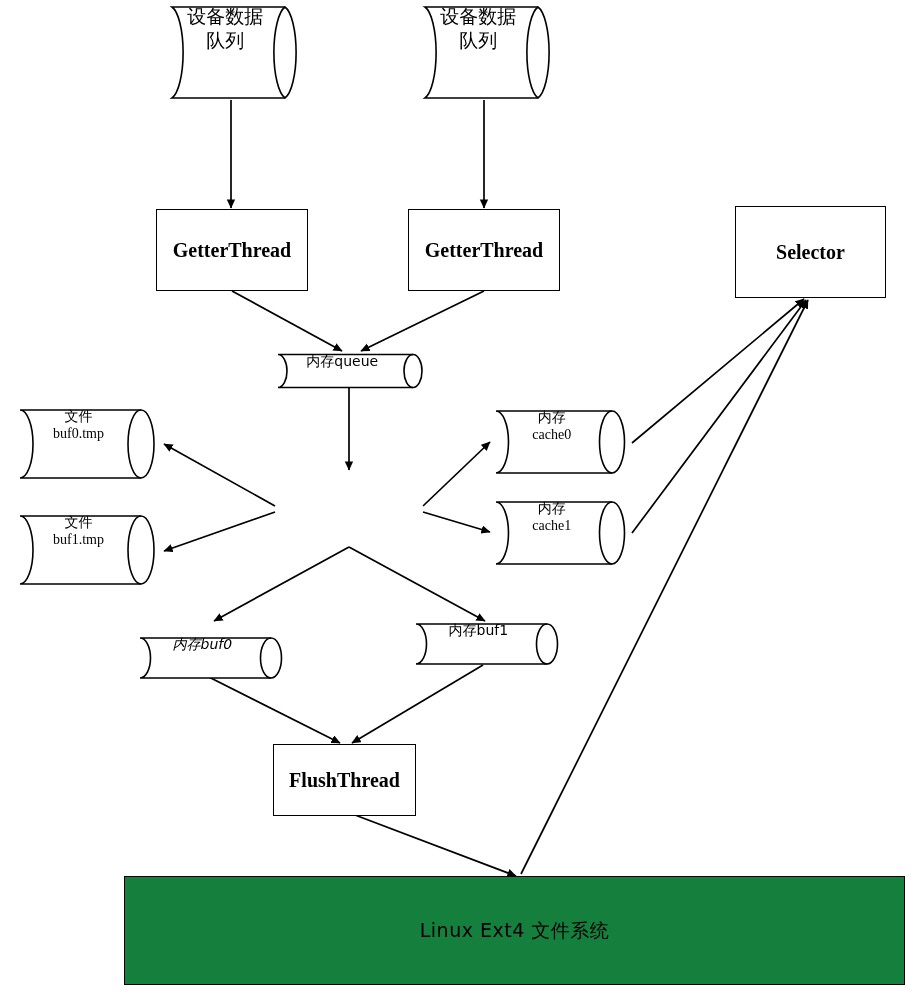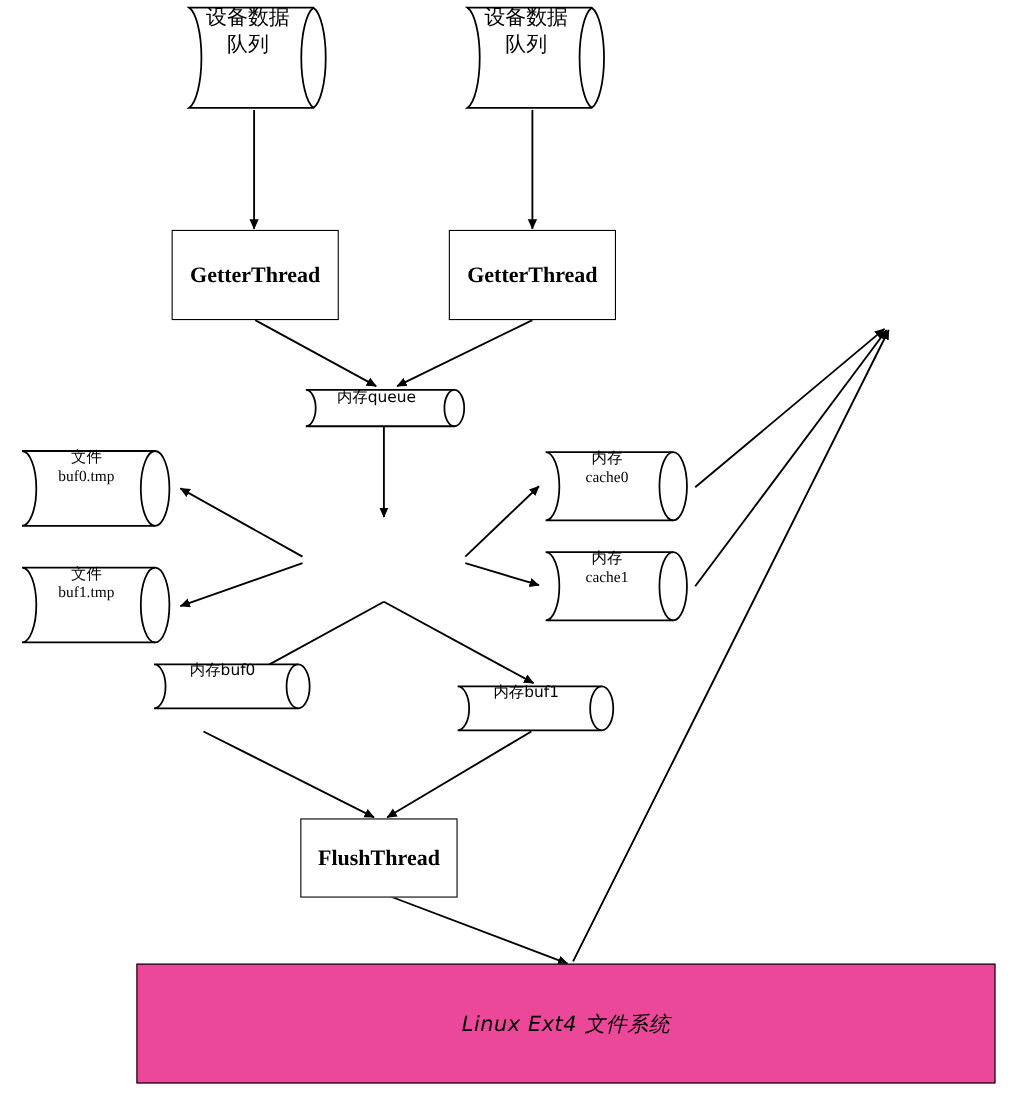--- a/index.html
+++ b/index.html
@@ -65,25 +65,24 @@
     font-family: "Liberation Serif", "DejaVu Serif", serif;
   }
   .lbl-cn {
     font-family: "DejaVu Sans", "Liberation Sans", sans-serif;
   }
   .t20 { font-size: 20px; }
   .t19 { font-size: 19px; }
   .t18 { font-size: 14px; }
   .fsbar {
     border: 1.6px solid #000000;
-    background: #ec4899;
+    background: #15803d;
     display: flex;
     align-items: center;
     justify-content: center;
-    font-style: italic;
   }
   .fsbar .inner {
     display: inline-block;
     white-space: nowrap;
     letter-spacing: 0.5px;
   }
 </style>
 </head>
 <body>
 
@@ -149,20 +148,23 @@
   </div>
 
   <div class="node rect lbl-en t20" style="left:156px; top:209px; width:152px; height:82px;">
     <span>GetterThread</span>
   </div>
 
   <div class="node rect lbl-en t20" style="left:408px; top:209px; width:152px; height:82px;">
     <span>GetterThread</span>
   </div>
 
+  <div class="node rect lbl-en t20" style="left:735px; top:206px; width:151px; height:92px;">
+    <span>Selector</span>
+  </div>
 
   <div class="node cyl" style="left:269px; top:353px; width:161px; height:36px;">
     <svg width="161" height="36" viewBox="0 0 161 36" preserveAspectRatio="none">
       <path d="M9,1.5 L144,1.5 A9,16.5 0 0 1 144,34.5 L9,34.5 A9,16.5 0 0 0 9,1.5 Z" fill="#ffffff" stroke="#000000" stroke-width="1.6"></path>
       <path d="M144,1.5 A9,16.5 0 0 0 144,34.5" fill="none" stroke="#000000" stroke-width="1.6"></path>
     </svg>
     <div class="cyl-label lbl-cn t18">
       <div>内存queue</div>
     </div>
   </div>
@@ -205,21 +207,21 @@
     <svg width="149" height="66" viewBox="0 0 149 66" preserveAspectRatio="none">
       <path d="M12,2 L128,2 A12.5,31 0 0 1 128,64 L12,64 A12.5,31 0 0 0 12,2 Z" fill="#ffffff" stroke="#000000" stroke-width="1.6"></path>
       <path d="M128,2 A12.5,31 0 0 0 128,64" fill="none" stroke="#000000" stroke-width="1.6"></path>
     </svg>
     <div class="cyl-label t18">
       <div class="lbl-cn">内存</div>
       <div class="lbl-en">cache1</div>
     </div>
   </div>
 
-  <div class="node cyl" style="left:130px; top:602px; width:159px; height:44px;">
+  <div class="node cyl" style="left:130px; top:636px; width:159px; height:44px;font-style:italic;">
     <svg width="159" height="44" viewBox="0 0 159 44" preserveAspectRatio="none">
       <path d="M10,2 L141,2 A10.5,20 0 0 1 141,42 L10,42 A10.5,20 0 0 0 10,2 Z" fill="#ffffff" stroke="#000000" stroke-width="1.6"></path>
       <path d="M141,2 A10.5,20 0 0 0 141,42" fill="none" stroke="#000000" stroke-width="1.6"></path>
     </svg>
     <div class="cyl-label lbl-cn t18">
       <div>内存buf0</div>
     </div>
   </div>
 
   <div class="node cyl" style="left:406px; top:622px; width:159px; height:44px;">

